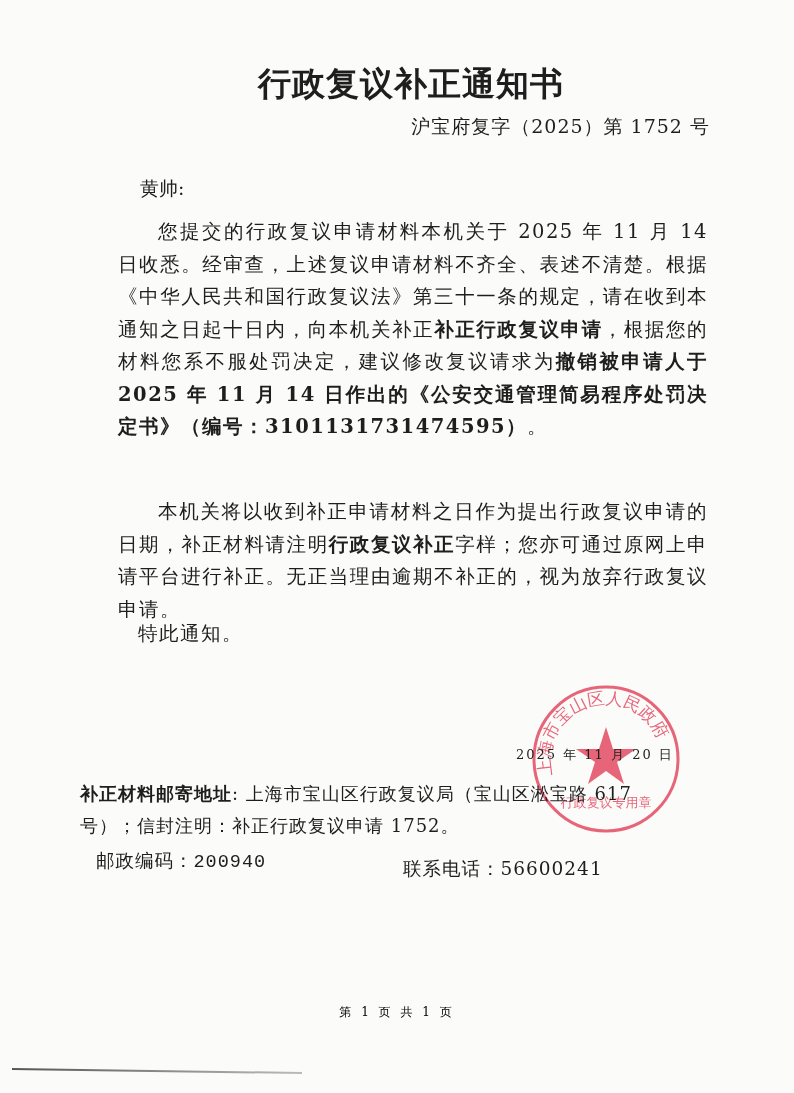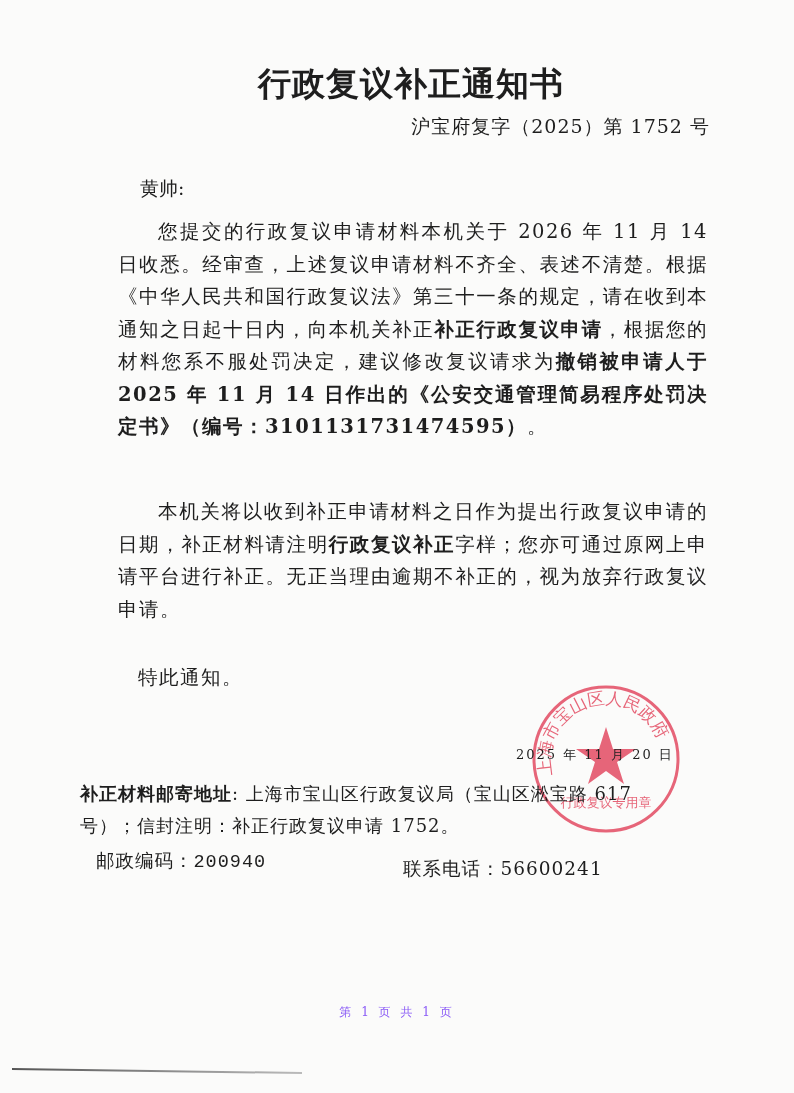--- a/index.html
+++ b/index.html
@@ -18,38 +18,38 @@
   .docno {
     position: absolute; right: 84px; top: 114px; font-size: 19px; letter-spacing: 1px; margin-left: 32px;
   }
   .salute { position: absolute; left: 118px; top: 176px; font-size: 19px; margin-left: 22px; }
   .para {
     position: absolute; left: 118px; width: 590px; font-size: 19.5px;
     line-height: 32.5px; text-align: justify; letter-spacing: 1.5px;
   }
   .p1 { top: 216px; text-indent: 40px; }
   .p2 { top: 496px; text-indent: 40px; }
-  .p3 { top: 618px; text-indent: 20px; margin-top: 44px; }
+  .p3 { top: 618px; text-indent: 20px; }
   b { font-weight: bold; }
   .date { position: absolute; left: 516px; top: 746px; font-size: 13px; letter-spacing: 2px; z-index: 1; }
   .addr { position: absolute; left: 80px; top: 778px; width: 600px; font-size: 18px; line-height: 32px; letter-spacing: 1px; z-index: 1;}
   .postcode { position: absolute; left: 96px; top: 848px; font-size: 18.5px; letter-spacing: 1px; font-family: Liberation Mono, monospace; }
   .phone { position: absolute; left: 403px; top: 856px; font-size: 18.5px; letter-spacing: 1px; }
-  .footer { position: absolute; left: 0; width: 794px; top: 1004px; text-align: center; font-size: 12px; letter-spacing: 3px; color: #8b5cf6; }
+  .footer { position: absolute; left: 0; width: 794px; top: 1004px; text-align: center; font-size: 12px; letter-spacing: 3px; color: #000000; }
   .seal { position: absolute; left: 530px; top: 683px; width: 152px; height: 152px; opacity: 0.75; }
   .scan-line { position: absolute; left: 12px; top: 1070px; width: 290px; height: 2px; background: linear-gradient(90deg,#555,#bbb); transform: rotate(0.8deg); }
 </style>
 </head>
 <body>
 
 <div class="title">行政复议补正通知书</div>
 <div class="docno">沪宝府复字（2025）第 1752 号</div>
 <div class="salute">黄帅:</div>
 
-<div class="para p1"><span>您提交的行政复议申请材料本机关于 2026 年 11 月 14 日收悉。经审查，上述复议申请材料不齐全、表述不清楚。根据《中华人民共和国行政复议法》第三十一条的规定，请在收到本通知之日起十日内，向本机关补正</span><b>补正行政复议申请</b><span>，根据您的材料您系不服处罚决定，建议修改复议请求为</span><b>撤销被申请人于 2025 年 11 月 14 日作出的《公安交通管理简易程序处罚决定书》（编号：3101131731474595）</b><span>。</span></div>
+<div class="para p1"><span>您提交的行政复议申请材料本机关于 2025 年 11 月 14 日收悉。经审查，上述复议申请材料不齐全、表述不清楚。根据《中华人民共和国行政复议法》第三十一条的规定，请在收到本通知之日起十日内，向本机关补正</span><b>补正行政复议申请</b><span>，根据您的材料您系不服处罚决定，建议修改复议请求为</span><b>撤销被申请人于 2025 年 11 月 14 日作出的《公安交通管理简易程序处罚决定书》（编号：3101131731474595）</b><span>。</span></div>
 
 <div class="para p2"><span>本机关将以收到补正申请材料之日作为提出行政复议申请的日期，补正材料请注明</span><b>行政复议补正</b><span>字样；您亦可通过原网上申请平台进行补正。无正当理由逾期不补正的，视为放弃行政复议申请。</span></div>
 
 <div class="para p3">特此通知。</div>
 
 <svg class="seal" viewBox="0 0 152 152">
   <circle cx="76" cy="76" r="72" fill="none" stroke="#e0344e" stroke-width="3"></circle>
   <defs>
       <path id="arc" d="M 22 92 A 56 56 0 1 1 130 92"></path>
     </defs>

